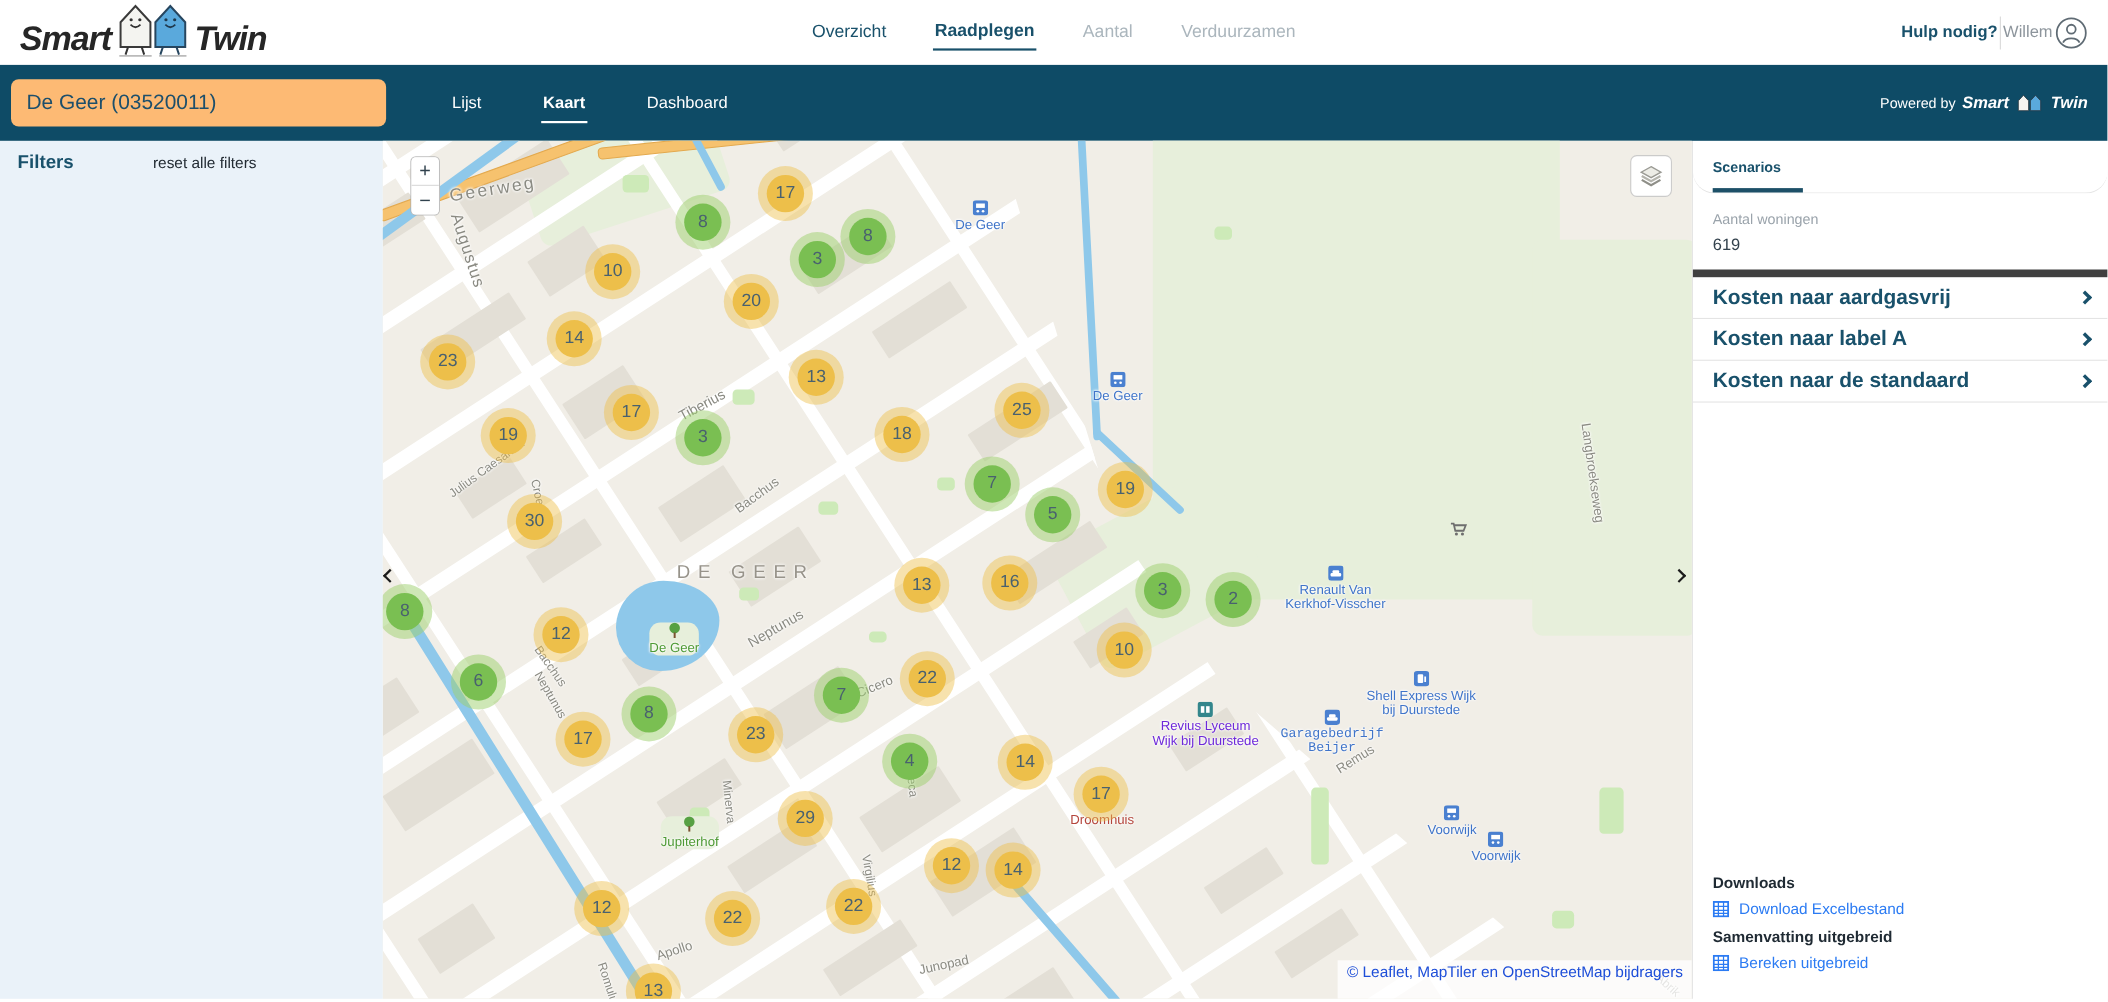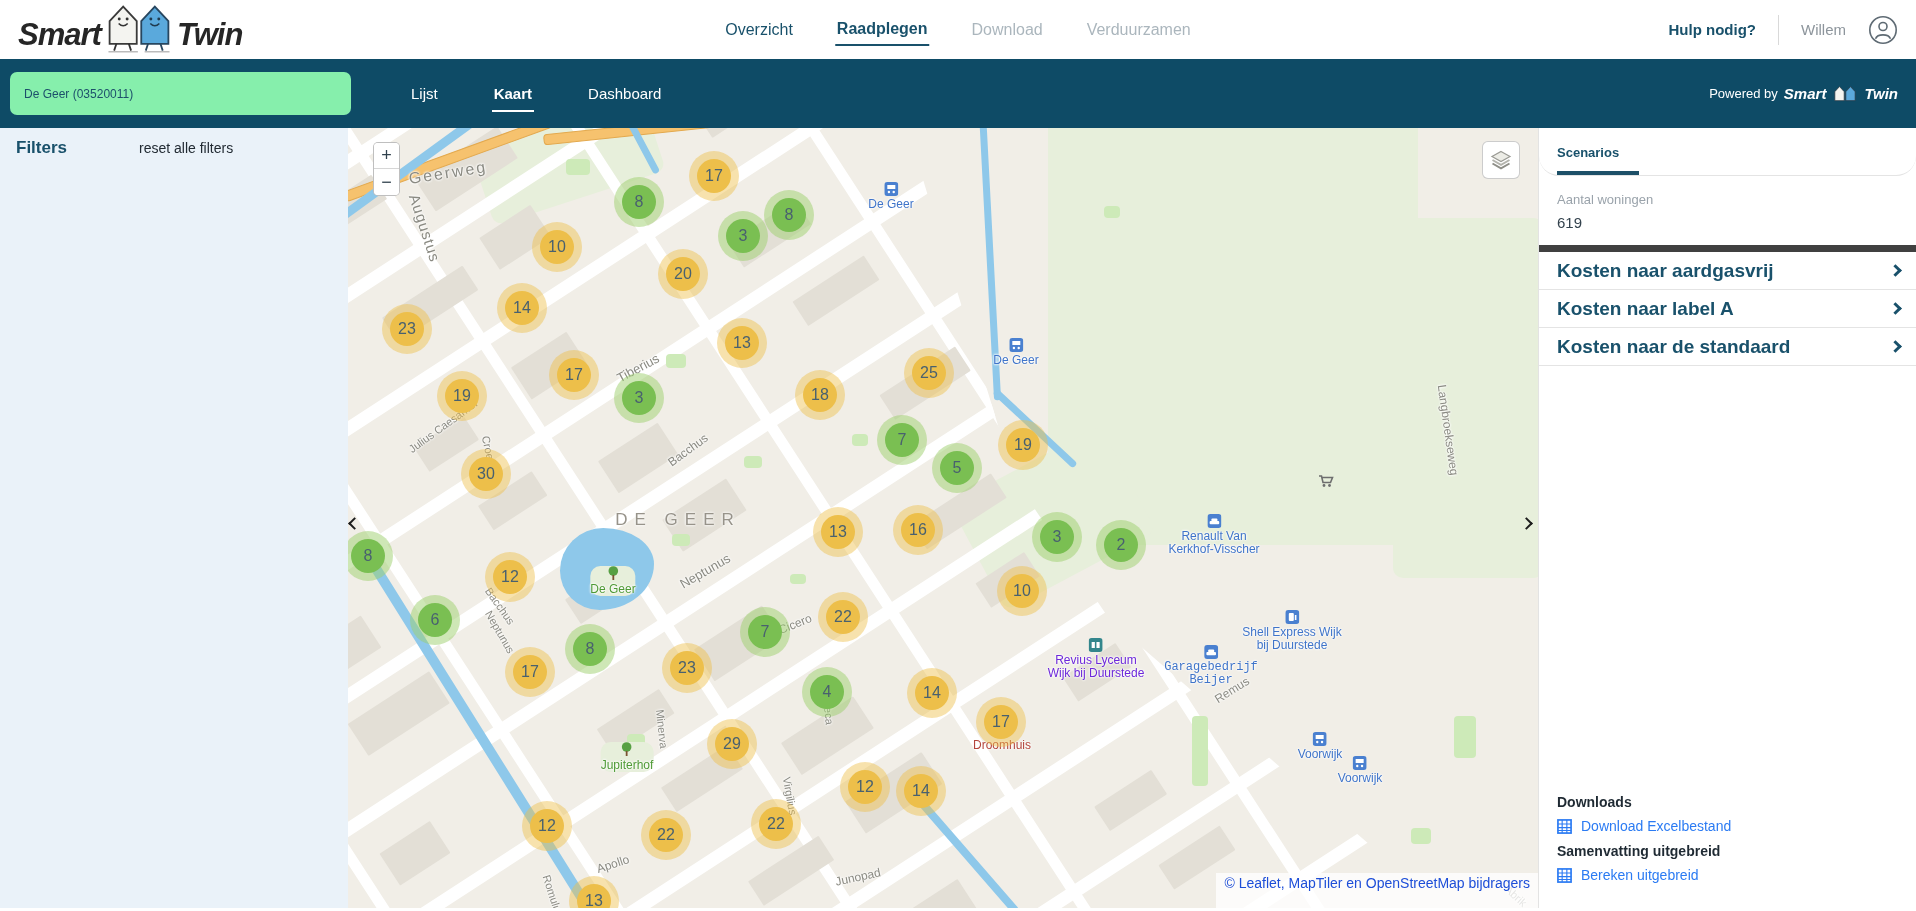--- a/index.html
+++ b/index.html
@@ -7,28 +7,28 @@
 
   
   .header { height:59px; background:#fff; display:flex; align-items:center; padding:0 18px; position:relative; }
   .logo { display:flex; align-items:flex-end; gap:2px; }
   .logo-word { font-size:31px; font-weight:bold; font-style:italic; color:#262626; letter-spacing:-1px; line-height:1; padding-bottom:8px;}
   .logo-houses { margin:0 -2px; }
   .main-nav { position:absolute; left:50%; transform:translateX(-50%); display:flex; gap:40px; align-items:center; }
   .nav-item { font-size:16px; color:#19516b; cursor:pointer; padding:6px 2px; }
   .nav-item.muted { color:#abb6bd; }
   .nav-item.active { font-weight:bold; border-bottom:2px solid #19516b; }
-  .header-right { margin-left:auto; display:flex; align-items:center; gap:22px; }
+  .header-right { margin-left:auto; display:flex; align-items:center; gap:2px; }
   .help-link { font-weight:bold; font-size:15px; color:#19516b; cursor:pointer; }
   .vdiv { width:1px; height:30px; background:#d9d9d9; }
   .user-name { font-size:15px; color:#8d959c; }
 
   
   .toolbar { height:69px; background:#0e4b66; display:flex; align-items:center; padding:0 18px 0 10px; position:relative; }
-  .search-input { width:341px; height:43px; border:none; border-radius:7px; padding:0 14px; font-size:12px; color:#1d4f6b; font-family:inherit; background:#86efac; outline:none; }
+  .search-input { width:341px; height:43px; border:none; border-radius:7px; padding:0 14px; font-size:19px; color:#1d4f6b; font-family:inherit; background:#fdba74; outline:none; }
   .vtabs { display:flex; margin-left:32px; }
   .vtab { color:#fff; font-size:15px; padding:0 28px; cursor:pointer; position:relative; line-height:69px; }
   .vtab.active { font-weight:bold; }
   .vtab.active::after { content:""; position:absolute; left:26px; right:26px; bottom:16px; height:2px; background:#fff; }
   .powered { margin-left:auto; display:flex; align-items:center; gap:6px; color:#fff; font-size:13px; }
   .powered b { font-size:15px; font-style:italic; }
 
   
   .content { display:flex; height:780px; }
 
@@ -116,21 +116,21 @@
           <path d="M41 19 Q45 23 49 19" fill="none" stroke="#203a4e" stroke-width="1.4"></path>
           <path d="M39 37 L37 43 M50 37 L52 43" stroke="#27465f" stroke-width="1.6"></path>
           <path d="M4 44 H30 M36 44 H58" stroke="#bbb" stroke-width="1.5"></path>
         </svg>
       </span>
       <span class="logo-word">Twin</span>
     </div>
     <div class="main-nav" id="main-nav">
         <span class="nav-item">Overzicht</span>
         <span class="nav-item active">Raadplegen</span>
-        <span class="nav-item muted">Download</span>
+        <span class="nav-item muted">Aantal</span>
         <span class="nav-item muted">Verduurzamen</span>
       </div>
     <div class="header-right">
       <span class="help-link">Hulp nodig?</span>
       <span class="vdiv"></span>
       <span class="user-name">Willem</span>
       <span style="display:flex;">
         <svg width="30" height="30" viewBox="0 0 30 30" fill="none" stroke="#5f6b74" stroke-width="1.6">
           <circle cx="15" cy="15" r="13.2"></circle>
             <circle cx="15" cy="11.5" r="4"></circle>

